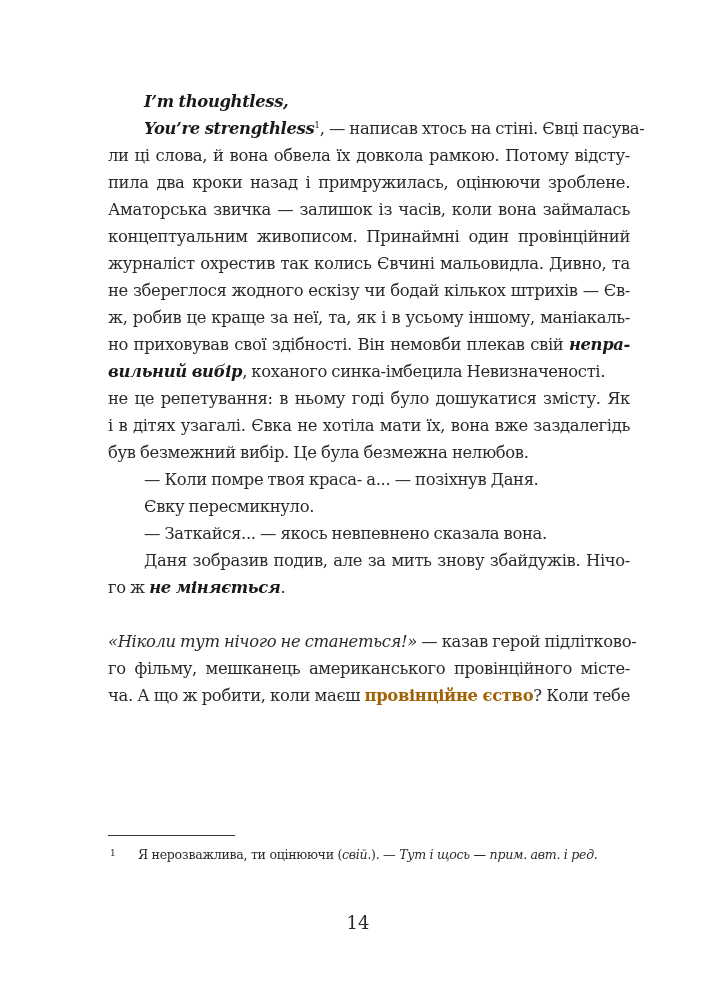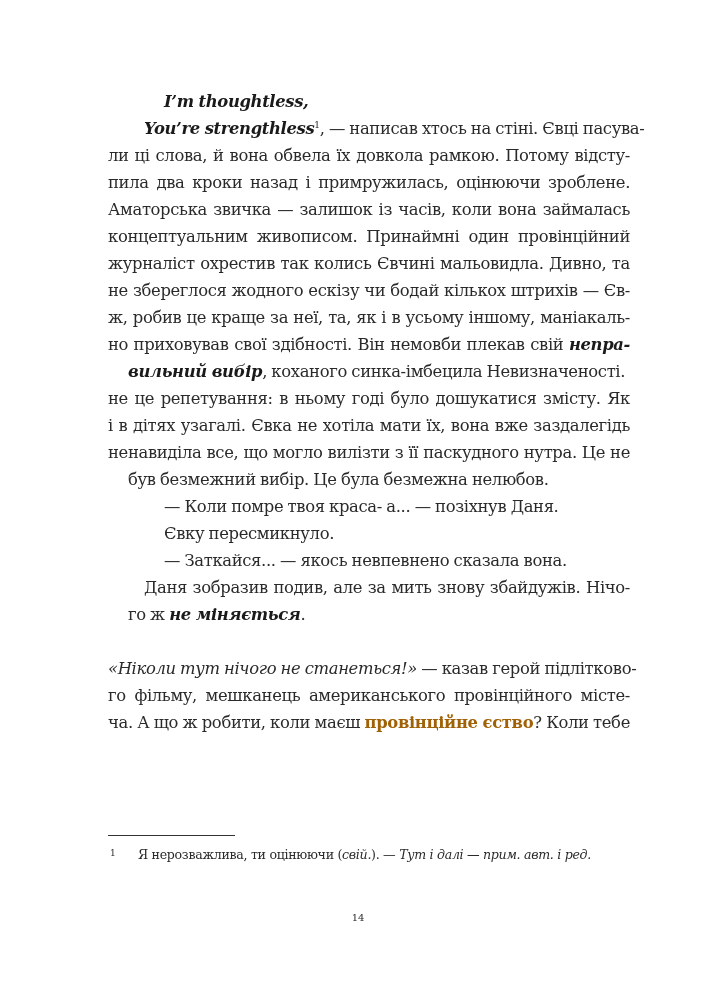--- a/index.html
+++ b/index.html
@@ -4,33 +4,33 @@
 <style>
   html, body { margin: 0; padding: 0; background: #ffffff; }
   body { width: 716px; height: 1000px; position: relative; overflow: hidden; }
   .page {
     position: absolute; left: 108px; top: 88px; width: 522px;
     font-family: "DejaVu Serif", "Liberation Serif", serif;
     font-size: 16.4px; line-height: 27px; color: #2a2a2a;
     text-align: justify; letter-spacing: -0.35px; word-spacing: -0.5px;
   }
   .line { display: block; text-align: justify; text-align-last: justify; white-space: nowrap; }
-  .line.last { text-align-last: left; margin-left: 20px; }
+  .line.last { text-align-last: left; }
   .ind { padding-left: 36px; }
   .bi { font-weight: bold; font-style: italic; color: #1a1a1a; }
   .it { font-style: italic; margin-top: 48px; }
   .b { font-weight: bold; color: #a16207; }
   sup { font-size: 9px; line-height: 0; vertical-align: 6px; }
   .gap { height: 27px; }
   .rule { position: absolute; left: 108px; top: 835px; width: 127px; border-top: 1px solid #333; }
   .fn { position: absolute; left: 108px; top: 843px; width: 522px;
         font-family: "DejaVu Serif", "Liberation Serif", serif; font-size: 12.6px; line-height: 20px; color: #2a2a2a; letter-spacing: -0.3px; white-space: nowrap; }
   .fn-num { display: inline-block; width: 28px; font-size: 9px; vertical-align: 3px; padding-left: 2px; }
   .pnum { position: absolute; left: 0; width: 716px; top: 912px; text-align: center;
-          font-family: "DejaVu Serif", "Liberation Serif", serif; font-size: 10px; color: #2a2a2a; }
+          font-family: "DejaVu Serif", "Liberation Serif", serif; font-size: 18px; color: #2a2a2a; }
 </style>
 </head>
 <body>
 
 <div class="page">
   <div>
     <span class="line last ind"><span class="bi">I’m thoughtless,</span></span>
     <span class="line ind"><span class="bi">You’re strengthless</span><sup>1</sup><span>, — написав хтось на стіні. Євці пасува-</span></span>
     <span class="line">ли ці слова, й вона обвела їх довкола рамкою. Потому відсту-</span>
     <span class="line">пила два кроки назад і примружилась, оцінюючи зроблене.</span>
@@ -38,36 +38,35 @@
     <span class="line">концептуальним живописом. Принаймні один провінційний</span>
     <span class="line">журналіст охрестив так колись Євчині мальовидла. Дивно, та</span>
     <span class="line">не збереглося жодного ескізу чи бодай кількох штрихів — Єв-</span>
     <span class="line">ж, робив це краще за неї, та, як і в усьому іншому, маніакаль-</span>
     <span class="line"><span>но приховував свої здібності. Він немовби плекав свій </span><span class="bi">непра-</span></span>
     <span class="line last"><span class="bi">вильний вибір</span><span>, коханого синка-імбецила Невизначеності.</span></span>
   </div>
   <div>
     <span class="line">не це репетування: в ньому годі було дошукатися змісту. Як</span>
     <span class="line">і в дітях узагалі. Євка не хотіла мати їх, вона вже заздалегідь</span>
-    <span class="line">ненавиділа все, що могло вилізти з її паскудного нутра. Це не</span>
     <span class="line last">був безмежний вибір. Це була безмежна нелюбов.</span>
   </div>
   <span class="line last ind">— Коли помре твоя краса- а... — позіхнув Даня.</span>
   <span class="line last ind">Євку пересмикнуло.</span>
   <span class="line last ind">— Заткайся... — якось невпевнено сказала вона.</span>
   <div>
     <span class="line ind">Даня зобразив подив, але за мить знову збайдужів. Нічо-</span>
     <span class="line last"><span>го ж </span><span class="bi">не міняється</span><span>.</span></span>
   </div>
   <div class="gap"></div>
   <div>
     <span class="line"><span class="it">«Ніколи тут нічого не станеться!»</span><span id="l23b"> — казав герой підлітково-</span></span>
     <span class="line">го фільму, мешканець американського провінційного місте-</span>
     <span class="line"><span>ча. А що ж робити, коли маєш </span><span class="b">провінційне єство</span><span>? Коли тебе</span></span>
   </div>
 </div>
 
 <div class="rule"></div>
 <div class="fn">
-  <span class="fn-num">1</span><span>Я нерозважлива, ти оцінюючи (</span><span class="it">свій.</span><span>). — </span><span class="it">Тут і далі — прим. авт. і ред.</span>
+  <span class="fn-num">1</span><span>Я нерозважлива, ти оцінюючи (</span><span class="it">свій.</span><span>). — </span><span class="it">Тут і щось — прим. авт. і ред.</span>
 </div>
 
 <div class="pnum">14</div>
 
 </body></html>

